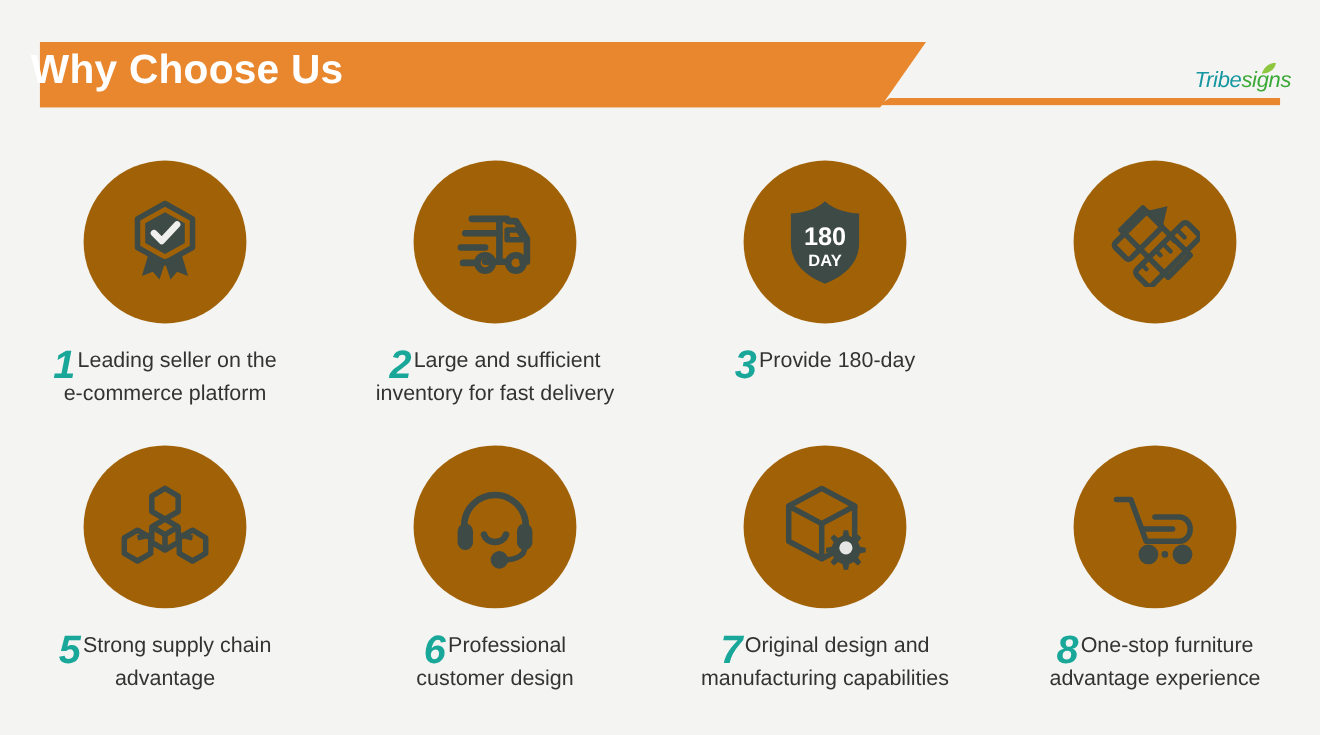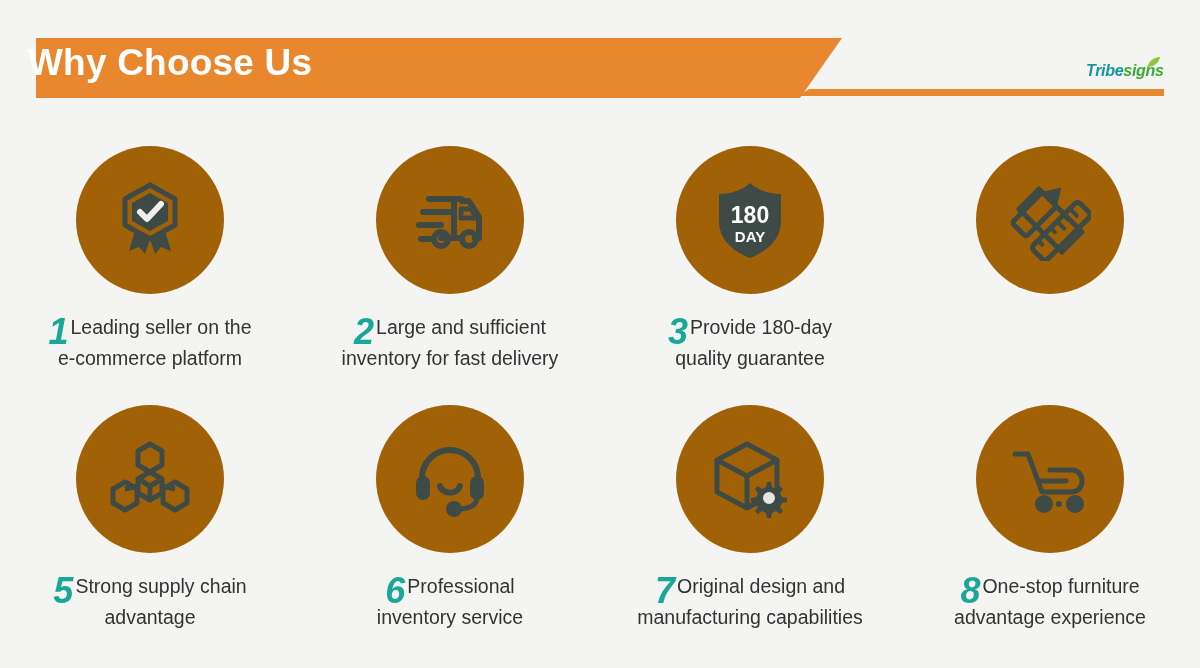--- a/index.html
+++ b/index.html
@@ -32,21 +32,21 @@
 
   .rule{
     position:absolute;left:798px;top:89px;
     width:366px;height:7px;
     background:#e9872f;
     clip-path:polygon(11px 0, 366px 0, 366px 7px, 0 7px);
   }
 
   .logo{
     position:absolute;left:1086px;top:62px;
-    font-size:16px;font-weight:bold;font-style:italic;
+    font-size:20px;font-weight:normal;font-style:italic;
     letter-spacing:-.3px;white-space:nowrap;
   }
   .logo .lg-a{color:#1596a0;}
   .logo .lg-b{color:#3aa935;}
   .logo-leaf{
     position:absolute;left:60px;top:-5px;
     width:15px;height:11px;
   }
 
   
@@ -156,21 +156,21 @@
 
   <div class="cell">
     <div class="circle">
       <svg class="icon-svg" width="80" height="82" viewBox="0 0 80 82">
         <path d="M40 4 C32 12 18 15 9 15 L9 42 C9 62 25 73 40 79 C55 73 71 62 71 42 L71 15 C62 15 48 12 40 4 Z" fill="#3d4a45"></path>
         <text x="40" y="44" text-anchor="middle" fill="#ffffff" font-family="'Liberation Sans',sans-serif" font-size="23" font-weight="bold">180</text>
         <text x="40" y="63" text-anchor="middle" fill="#ffffff" font-family="'Liberation Sans',sans-serif" font-size="15" font-weight="bold">DAY</text>
       </svg>
     </div>
     <div class="caption">
-      <span class="num">3</span><span class="cap-lines"><span>Provide 180-day</span><span class="cap-l2">quality guarantee</span></span>
+      <span class="num">3</span><span class="cap-lines"><span>Provide 180-day</span></span>
     </div>
   </div>
 
   <div class="cell">
     <div class="circle">
       <svg class="icon-svg" width="82" height="82" viewBox="0 0 82 82">
         <g fill="none" stroke="#3d4a45" stroke-width="5" stroke-linejoin="round" stroke-linecap="round">
 
           <path d="M53 9 L73 29 L30 72 L10 52 Z" transform="rotate(90 41 41)"></path>
 
@@ -220,21 +220,21 @@
       <svg class="icon-svg" width="82" height="82" viewBox="0 0 82 82">
         <path d="M13 48 V40 C13 24 26 12 41 12 C56 12 69 24 69 40 V48" fill="none" stroke="#3d4a45" stroke-width="6" stroke-linecap="round"></path>
         <rect x="7" y="38" width="14" height="24" rx="7" fill="#3d4a45"></rect>
         <rect x="61" y="38" width="14" height="24" rx="7" fill="#3d4a45"></rect>
         <path d="M31 48 C34 57 48 57 51 48" fill="none" stroke="#3d4a45" stroke-width="6" stroke-linecap="round"></path>
         <path d="M68 60 C68 68 58 71 50 71" fill="none" stroke="#3d4a45" stroke-width="5" stroke-linecap="round"></path>
         <circle cx="45" cy="71" r="8" fill="#3d4a45"></circle>
       </svg>
     </div>
     <div class="caption">
-      <span class="num">6</span><span class="cap-lines"><span>Professional</span><span class="cap-l2">inventory service</span></span>
+      <span class="num">6</span><span class="cap-lines"><span>Professional</span><span class="cap-l2">customer design</span></span>
     </div>
   </div>
 
   <div class="cell">
     <div class="circle">
       <svg class="icon-svg" width="82" height="82" viewBox="0 0 82 82">
         <g fill="none" stroke="#3d4a45" stroke-width="5" stroke-linejoin="round">
           <path d="M38 6 L68 22 L38 38 L8 22 Z"></path>
           <path d="M8 22 V54 L38 70 V38"></path>
           <path d="M68 22 V54 L38 70"></path>

